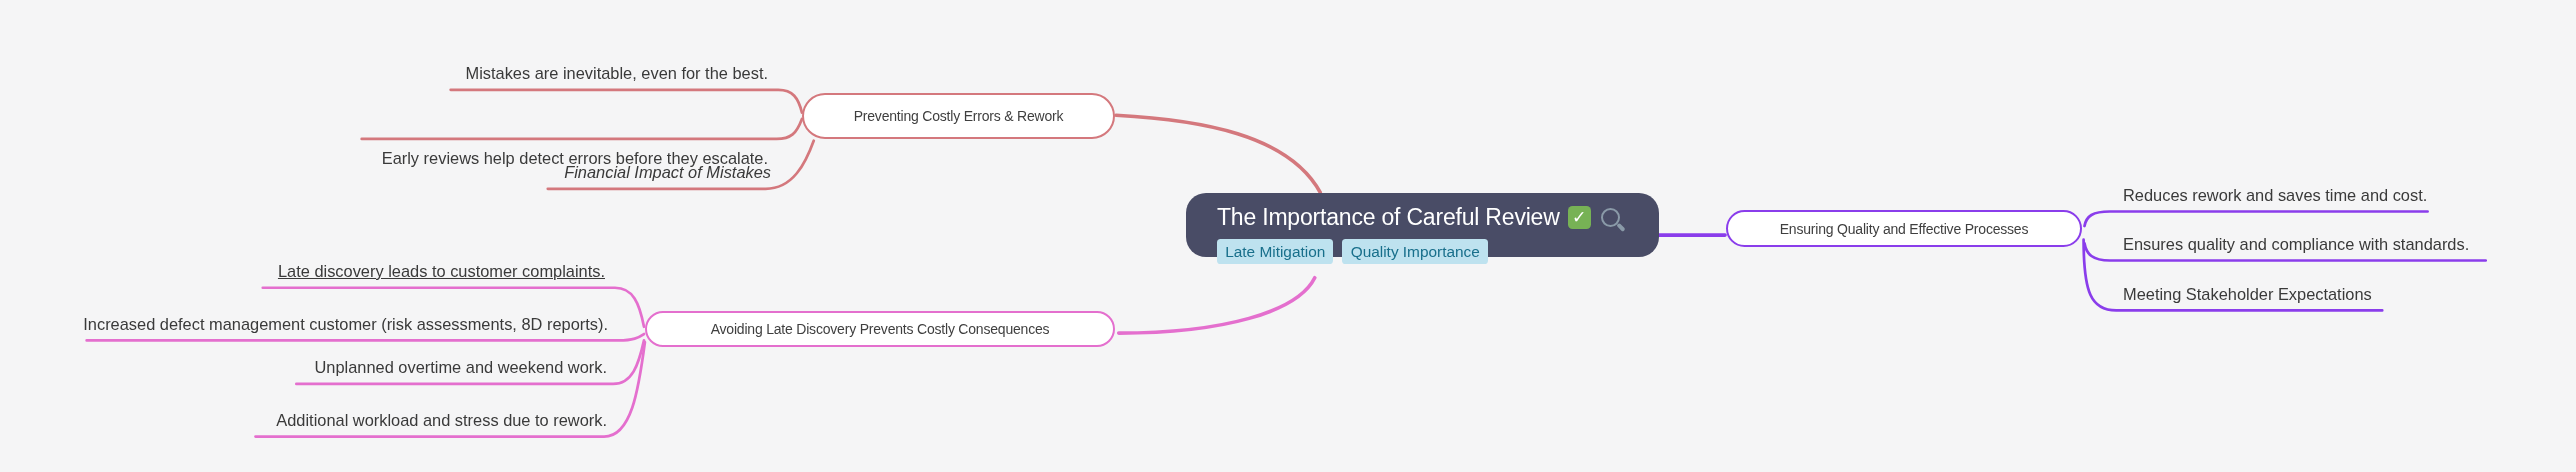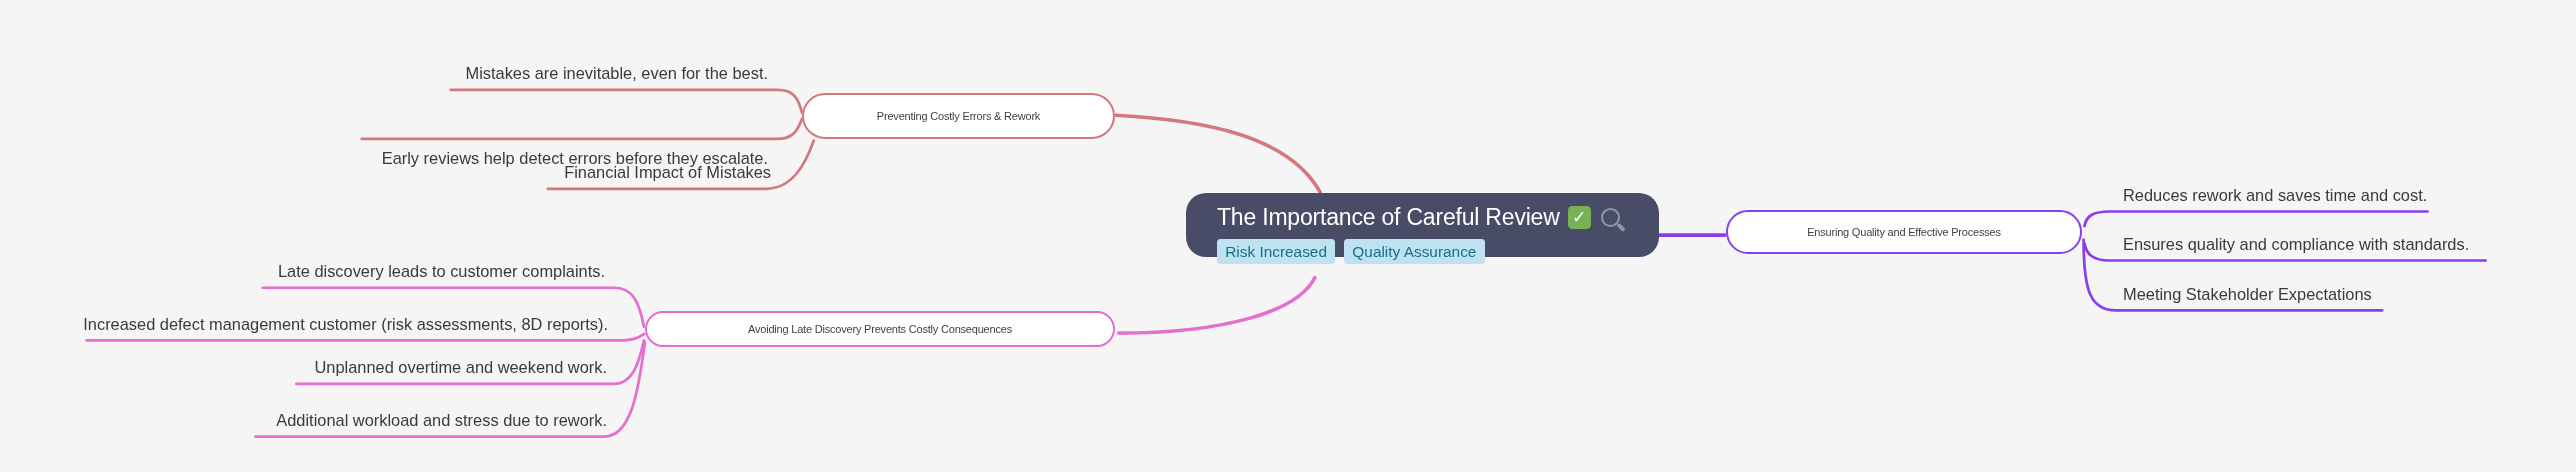--- a/index.html
+++ b/index.html
@@ -57,41 +57,41 @@
     background:var(--tag-bg,#bee2ef);
     color:var(--tag-text,#186f8b);
     font-size:15.4px;line-height:19px;
     padding:2.7px 8.2px;border-radius:3.6px;white-space:nowrap;
   }
 
   
   .stadium{
     background:#ffffff;
     display:flex;align-items:center;justify-content:center;
-    font-size:11px;letter-spacing:-0.2px;
+    font-size:14px;letter-spacing:-0.2px;
     color:var(--node-text,#3f3f3f);
     white-space:nowrap;
   }
   .stadium.red-b{left:802px;top:93px;width:313px;height:46px;border:2.7px solid var(--branch-red,#d4787d);border-radius:23.6px;}
   .stadium.pink-b{left:645px;top:311px;width:470px;height:36px;border:2.7px solid var(--branch-pink,#e46fce);border-radius:24.5px;}
-  .stadium.purple-b{left:1726px;top:210px;width:356px;height:44px;border:2.7px solid var(--branch-purple,#8a3deb);border-radius:24.5px;}
+  .stadium.purple-b{left:1726px;top:210px;width:356px;height:37px;border:2.7px solid var(--branch-purple,#8a3deb);border-radius:24.5px;}
 
   
   .child{
     position:absolute;
     font-size:16.4px;line-height:23.6px;height:23.6px;
     color:var(--child-text,#3a3a3a);
     white-space:nowrap;
     text-align:center;
   }
   .child.rgt{text-align:center;padding-left:20px;}
   .rc1{right:1808px;top:62px;}
   .rc2{right:1808px;top:111px;margin-top:36px;}
-  .rc3{right:1805px;top:161px;}
-  .pc1{right:1971px;top:260px;}
+  .rc3{right:1805px;top:161px;font-style:italic;}
+  .pc1{right:1971px;top:260px;text-decoration:underline;}
   .pc2{right:1968px;top:313px;}
   .pc3{right:1969px;top:356px;}
   .pc4{right:1969px;top:409px;}
   .uc1{left:2123px;top:184px;}
   .uc2{left:2123px;top:233px;}
   .uc3{left:2123px;top:283px;}
 </style>
 </head>
 <body>
 
@@ -120,22 +120,22 @@
     <div class="central-title-row">
       <span class="central-title">The Importance of Careful Review</span>
       <span class="icon check">
           <span>✓</span>
         </span>
       <span class="icon mag">
           <span class="mag-handle"></span>
         </span>
     </div>
     <div class="tag-row">
-      <span class="tag">Risk Increased</span>
-      <span class="tag">Quality Assurance</span>
+      <span class="tag">Late Mitigation</span>
+      <span class="tag">Quality Importance</span>
     </div>
   </div>
 
   <div class="node stadium red-b">Preventing Costly Errors &amp; Rework</div>
   <div class="node stadium pink-b">Avoiding Late Discovery Prevents Costly Consequences</div>
   <div class="node stadium purple-b">Ensuring Quality and Effective Processes</div>
 
   <div class="child rgt rc1">Mistakes are inevitable, even for the best.</div>
   <div class="child rgt rc2">Early reviews help detect errors before they escalate.</div>
   <div class="child rgt rc3">Financial Impact of Mistakes</div>

